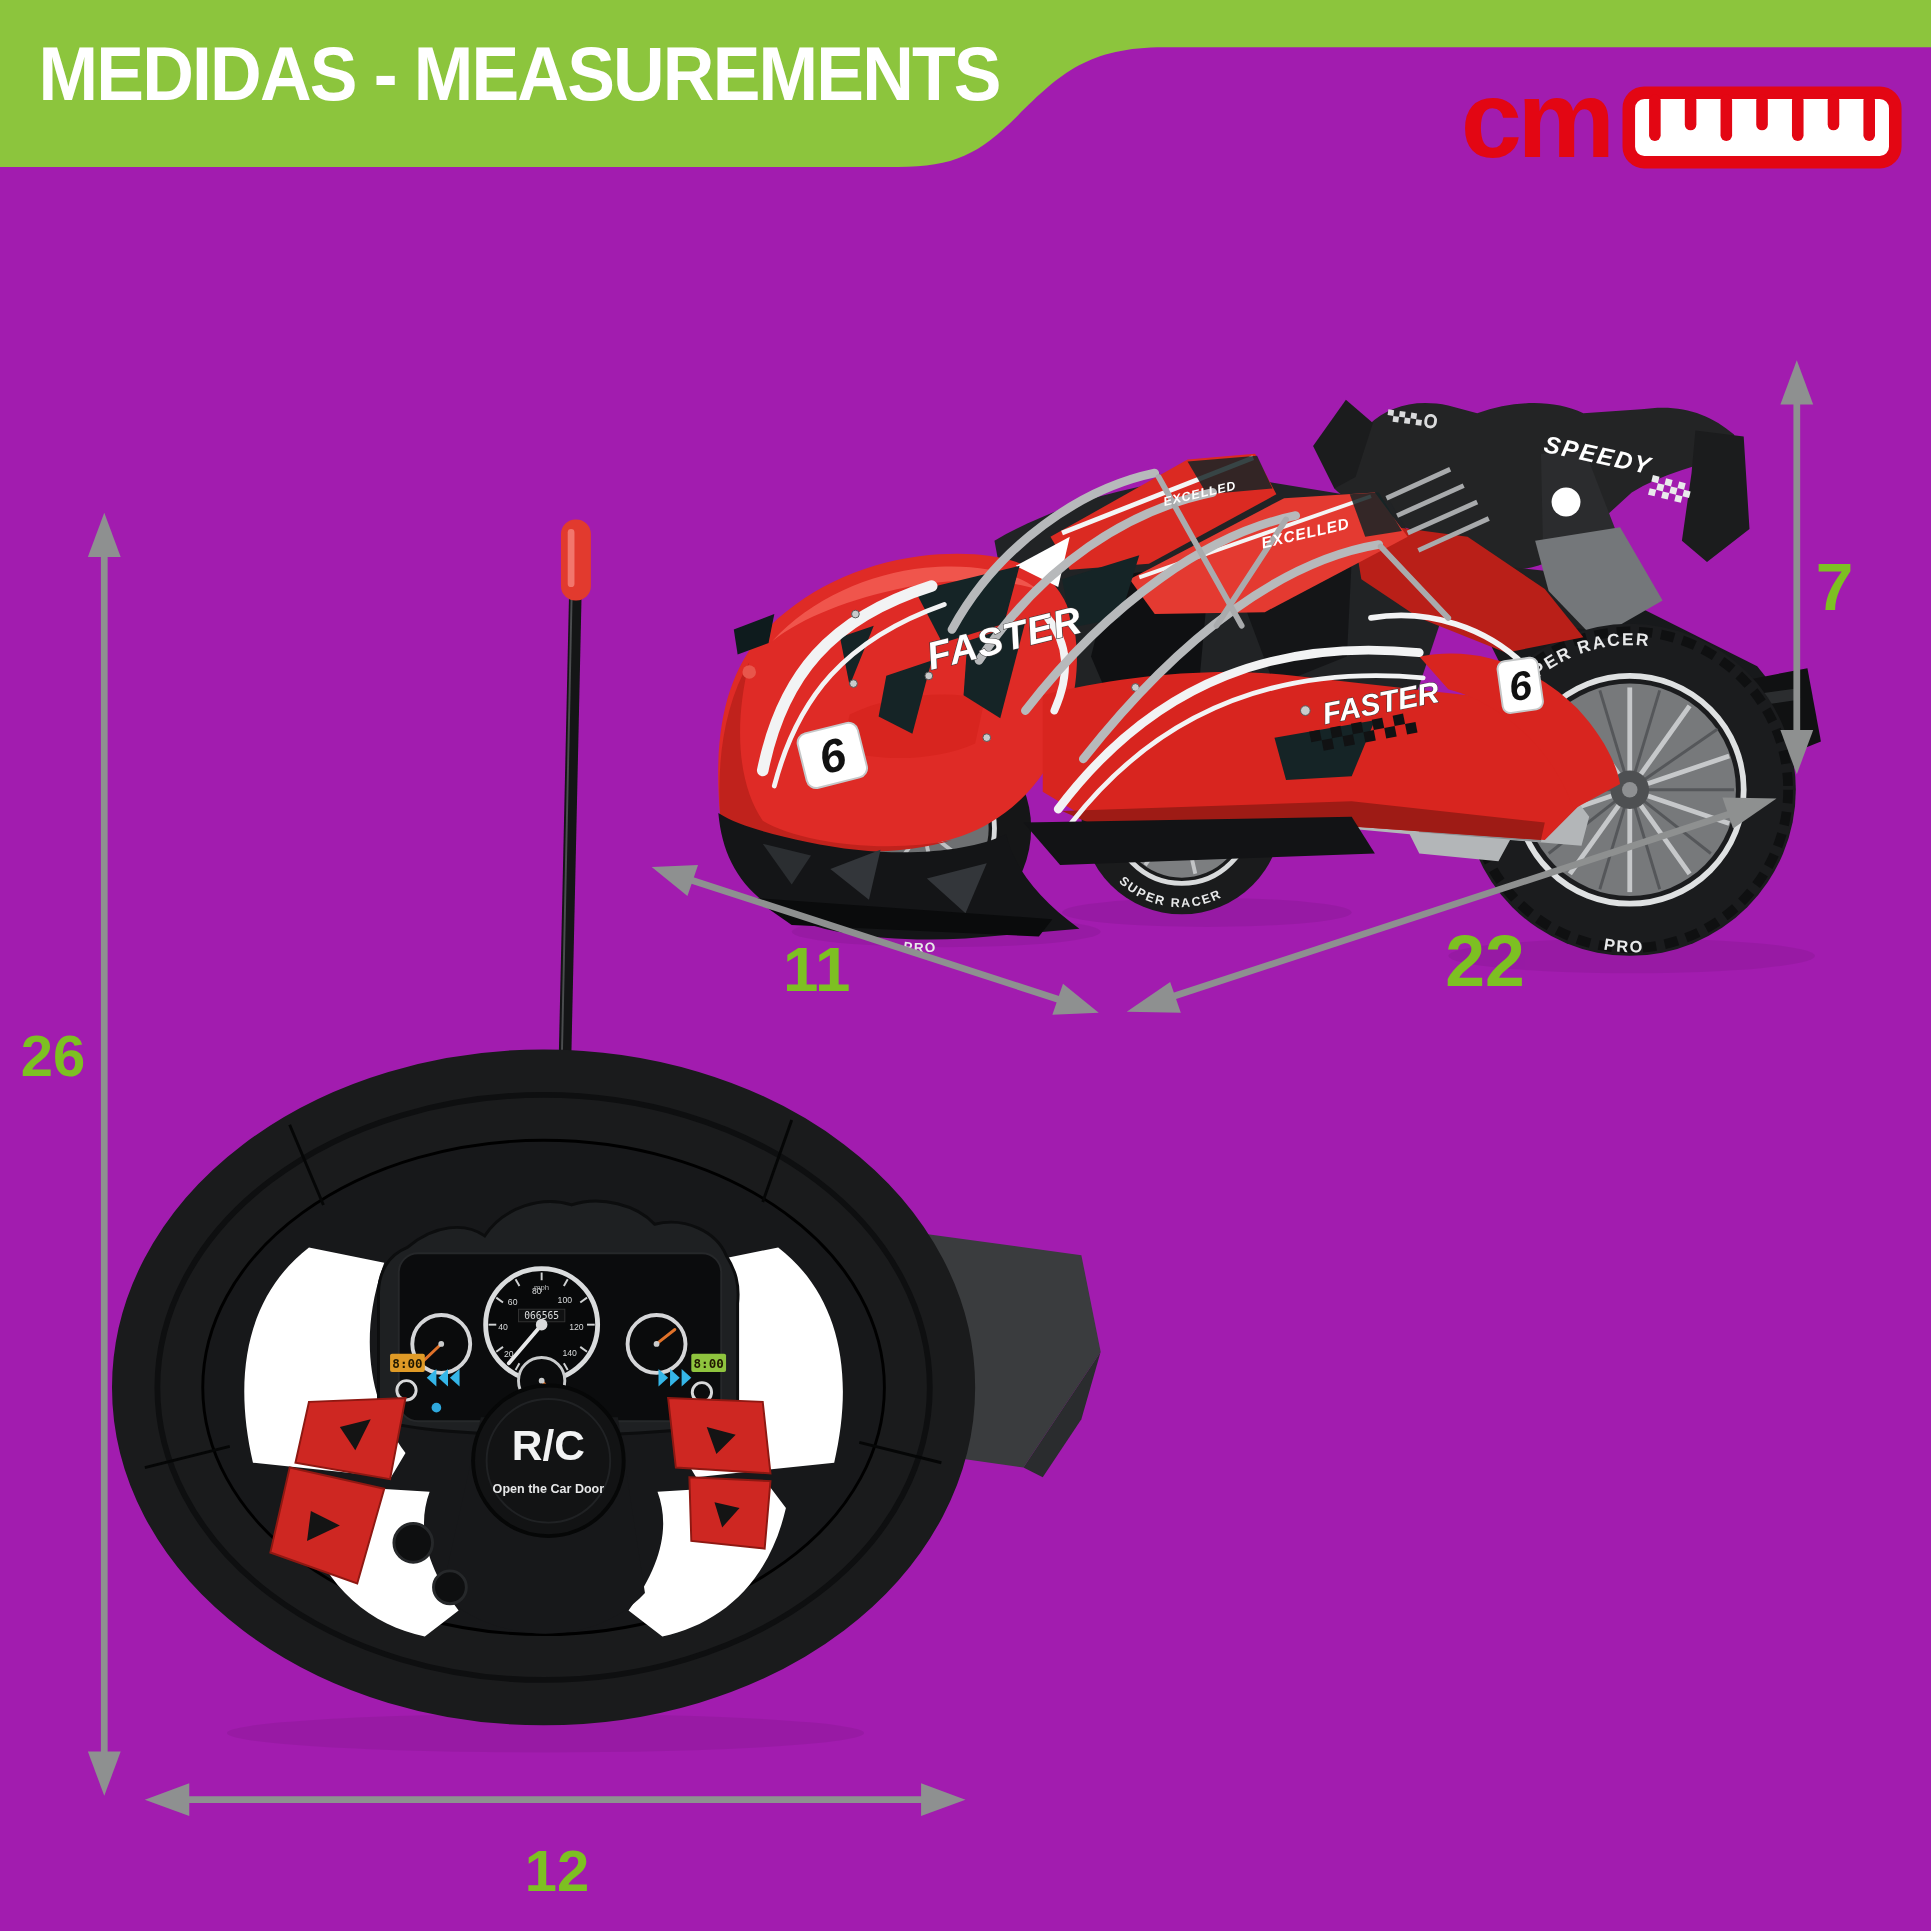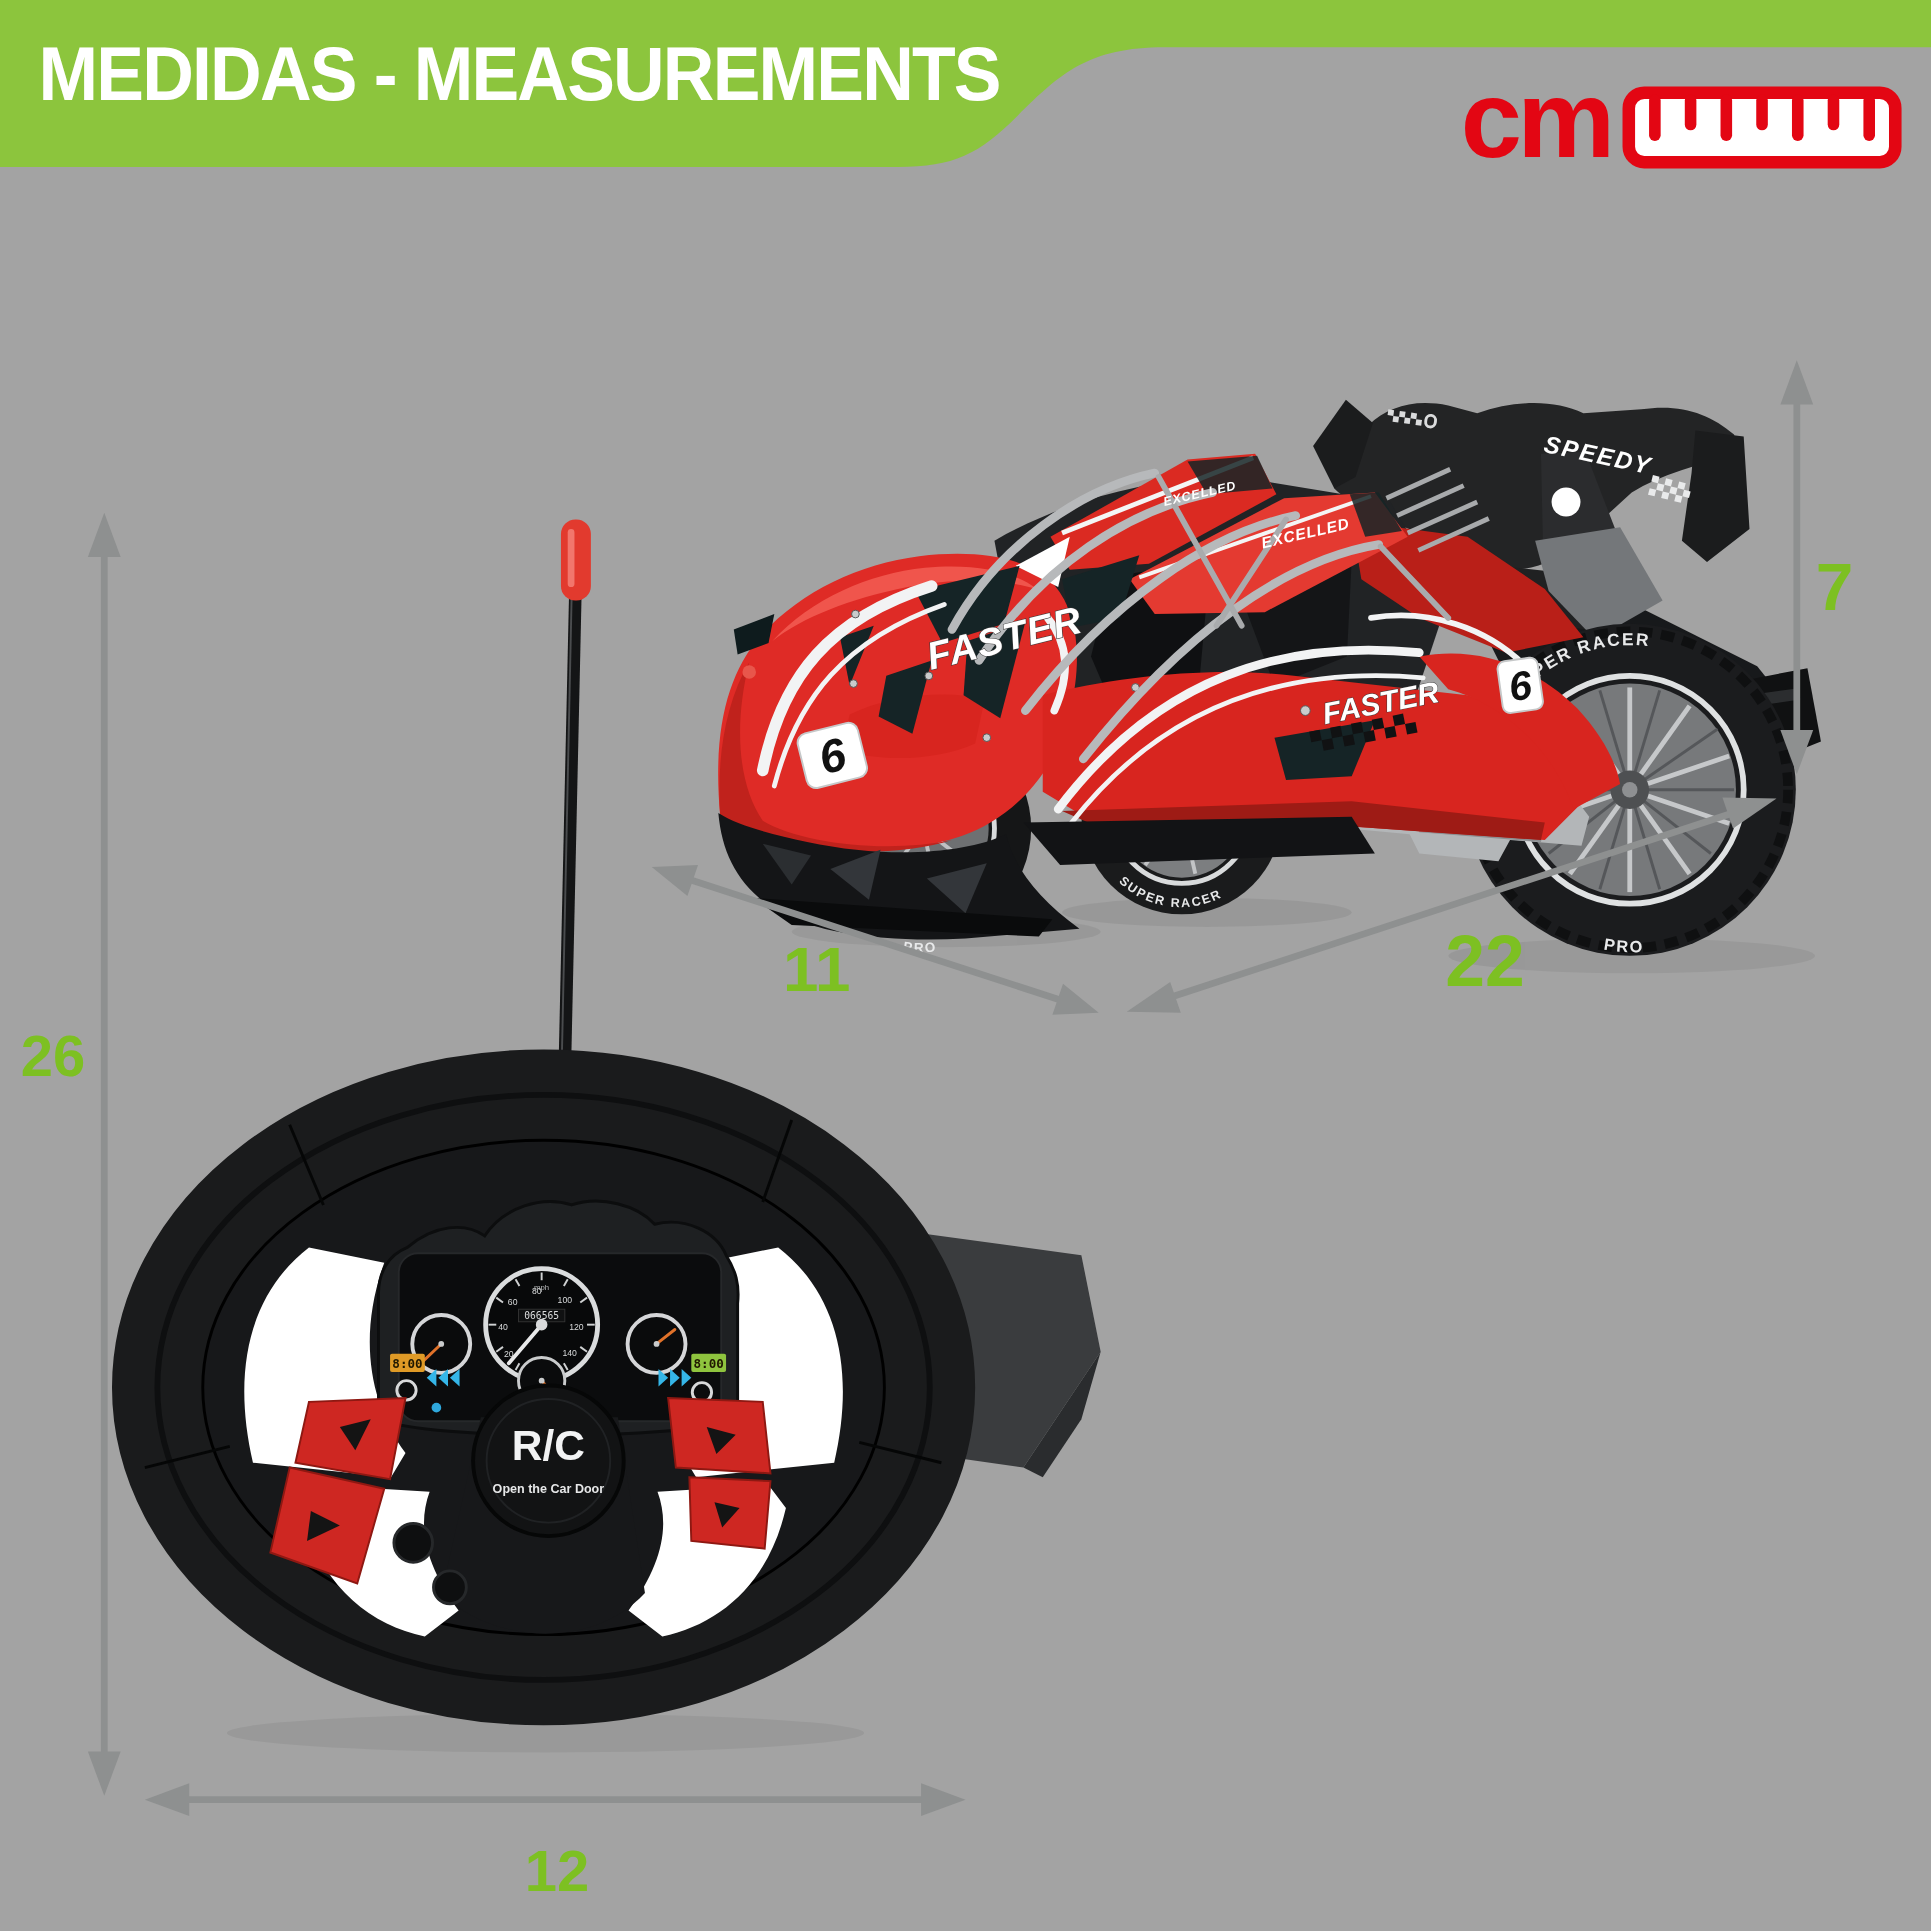--- a/index.html
+++ b/index.html
@@ -1,16 +1,16 @@
 <!DOCTYPE html>
 <html style="--banner-green: #8CC53D; --digit-green: #7DC022; --brand-red: #E30613; --arrow-gray: #8E9090;"><head>
 <meta charset="utf-8">
 <style>
   html,body{margin:0;padding:0;background:#fff;}
-  .page{position:relative;width:1931px;height:1931px;background:#a3a3a3;overflow:hidden;
+  .page{position:relative;width:1931px;height:1931px;background:#a21caf;overflow:hidden;
         font-family:"Liberation Sans", sans-serif;}
   svg{position:absolute;inset:0;}
   
   .banner-fill{fill:var(--banner-green,#8CC53D);}
   .digit{fill:var(--digit-green,#7DC022);font-weight:bold;}
   .red-fill{fill:var(--brand-red,#E30613);}
   .red-stroke{stroke:var(--brand-red,#E30613);}
   .arrow-line{stroke:var(--arrow-gray,#8E9090);stroke-width:7;fill:none;}
   .arrow-head{fill:var(--arrow-gray,#8E9090);}
   .title-text{fill:#ffffff;font-weight:bold;letter-spacing:-2px;}

